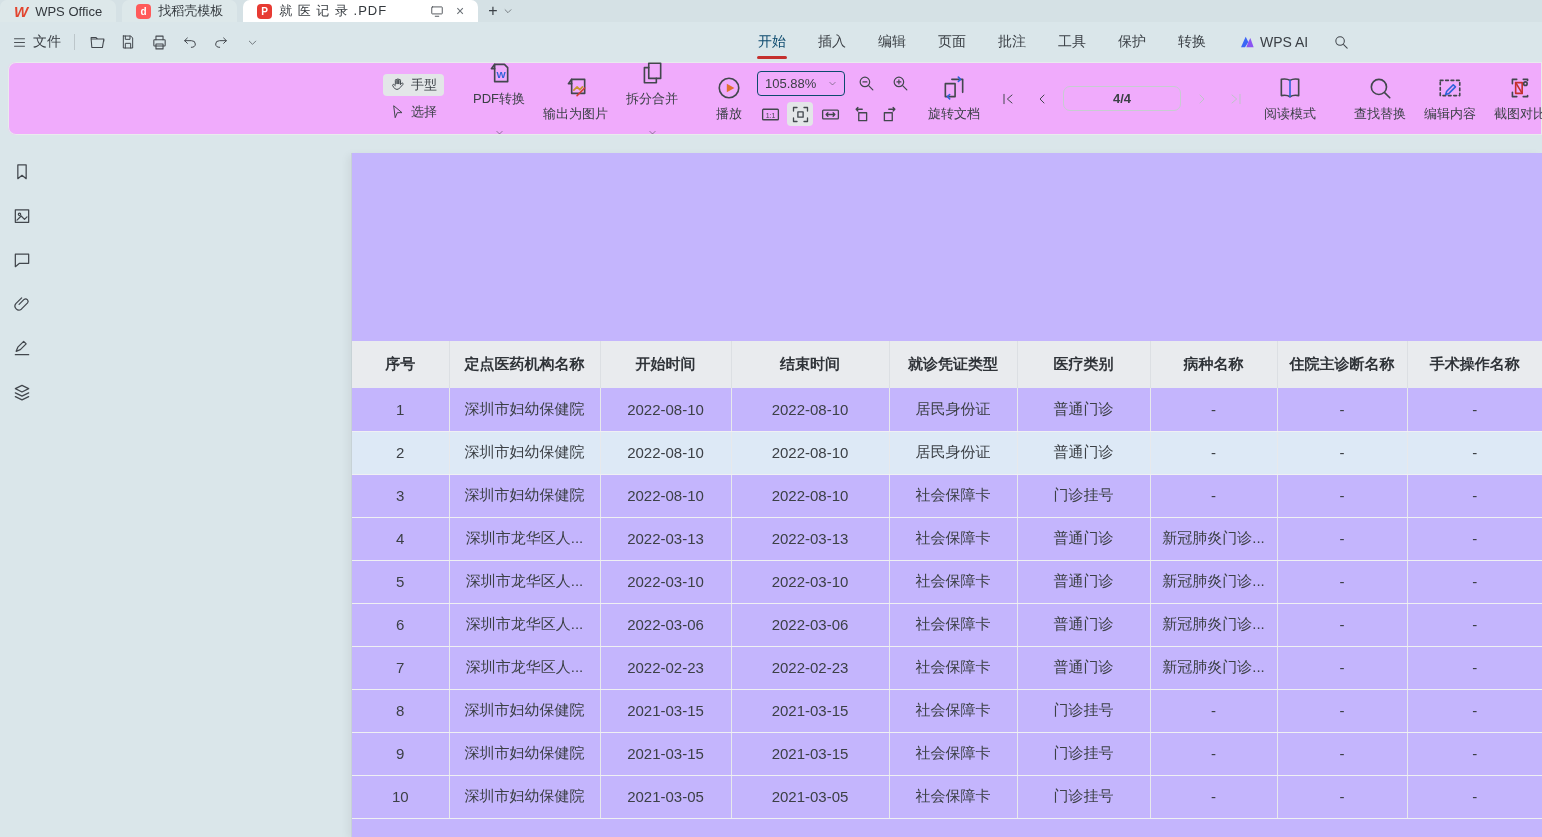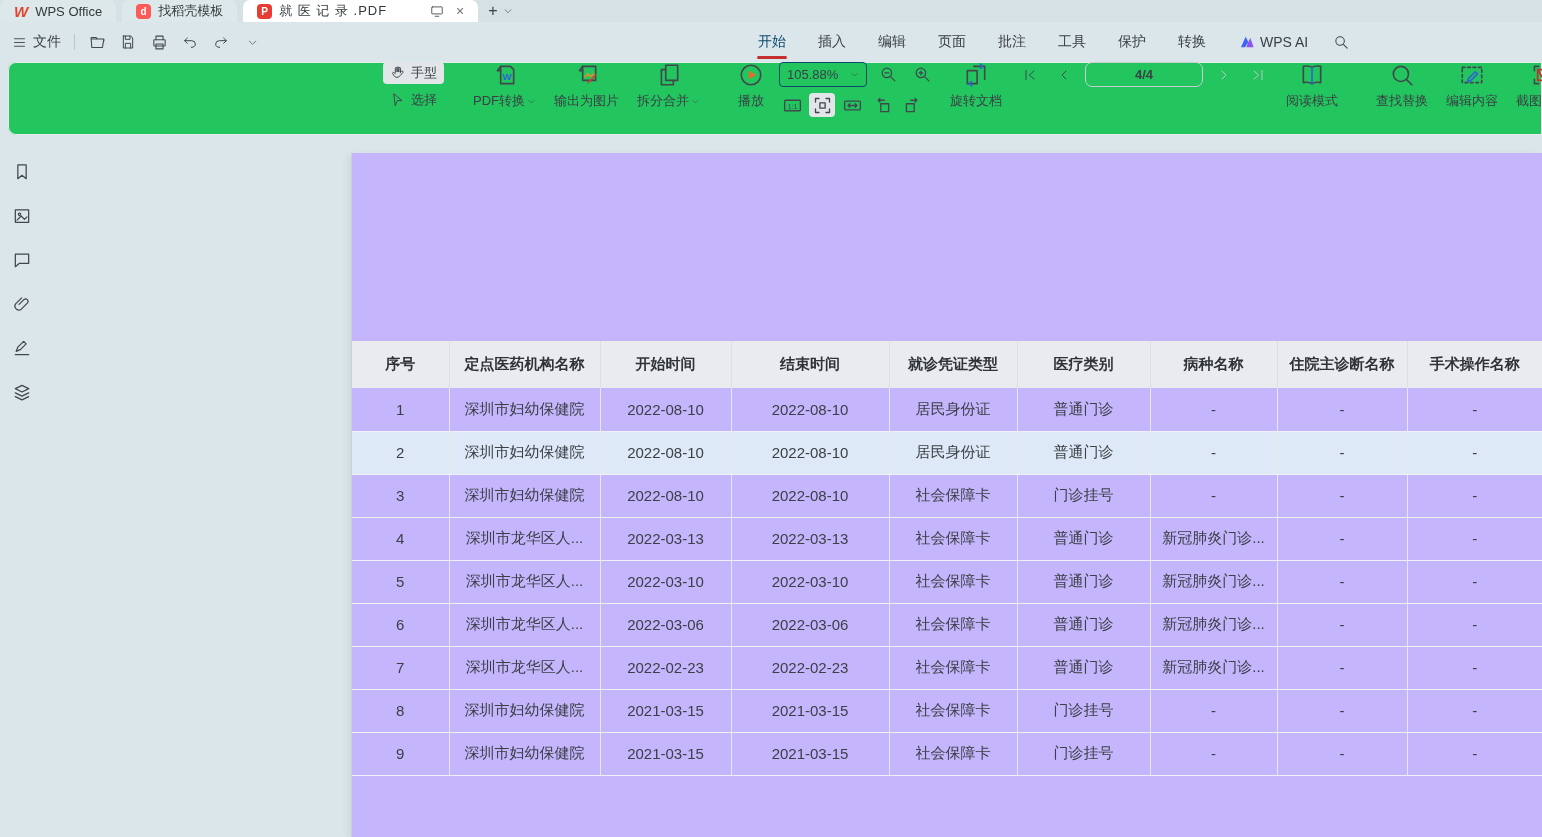--- a/index.html
+++ b/index.html
@@ -32,30 +32,30 @@
   .menu-items { display:flex; align-items:center; gap:30px; margin-left:496px; }
   .menu-item { cursor:default; padding:4px 1px; position:relative; }
   .menu-item.active { color:#0c4a6e; }
   .menu-item.active::after { content:""; position:absolute; left:0; right:0; bottom:-4px;
     height:3px; background:#c5302e; border-radius:2px; }
   .wpsai { display:flex; align-items:center; gap:5px; margin-left:32px; }
   .menu-search { margin-left:24px; }
 
   
   .ribbon { position:absolute; left:8px; top:62px; width:1534px; height:73px;
-    background:#22c55e; border-radius:8px 0 0 8px; box-shadow:0 0 0 1px #e8ebed inset;
-    display:flex; align-items:flex-start; padding-left:375px; }
+    background:#f0abfc; border-radius:8px 0 0 8px; box-shadow:0 0 0 1px #e8ebed inset;
+    display:flex; align-items:center; padding-left:375px; }
   .rib-sep { width:1px; height:48px; background:#e3e6e8; margin:0 10px; }
   .stack2 { display:flex; flex-direction:column; gap:5px; }
   .tool-chip { display:flex; align-items:center; gap:5px; font-size:13px;
     padding:2px 7px; border-radius:4px; white-space:nowrap; }
   .tool-chip.on { background:#e3e6e8; }
   .bigbtn { display:flex; flex-direction:column; align-items:center; gap:4px;
     font-size:13px; padding:0 9px; white-space:nowrap; }
-  .bigbtn .lbl { display:flex; align-items:center; gap:2px; }
+  .bigbtn .lbl { display:flex; align-items:center; gap:20px;flex-direction:column; }
   .cluster { display:flex; flex-direction:column; gap:6px; margin:0 6px; }
   .crow { display:flex; align-items:center; gap:8px; }
   .zoombox { width:88px; height:25px; border:1px solid #0c4a6e; border-radius:4px;
     display:flex; align-items:center; justify-content:space-between; padding:0 7px; font-size:13px; }
   .pagebox { width:118px; height:25px; border:1px solid #c7ccd1; border-radius:7px;
     display:flex; align-items:center; justify-content:center; font-size:13px; font-weight:bold; }
   .smallic { width:26px; height:24px; display:flex; align-items:center; justify-content:center; border-radius:4px; }
   .smallic.on { background:#e3e6e8; }
   .chev { display:inline-block; }
 
@@ -532,17 +532,28 @@
             <td>9</td>
             <td>深圳市妇幼保健院</td>
             <td>2021-03-15</td>
             <td>2021-03-15</td>
             <td>社会保障卡</td>
             <td>门诊挂号</td>
             <td>-</td>
             <td>-</td>
             <td>-</td>
           </tr>
+          <tr>
+            <td>10</td>
+            <td>深圳市妇幼保健院</td>
+            <td>2021-03-05</td>
+            <td>2021-03-05</td>
+            <td>社会保障卡</td>
+            <td>门诊挂号</td>
+            <td>-</td>
+            <td>-</td>
+            <td>-</td>
+          </tr>
         </tbody>
     </table>
 
   </div>
 </div>
 
 </body></html>

